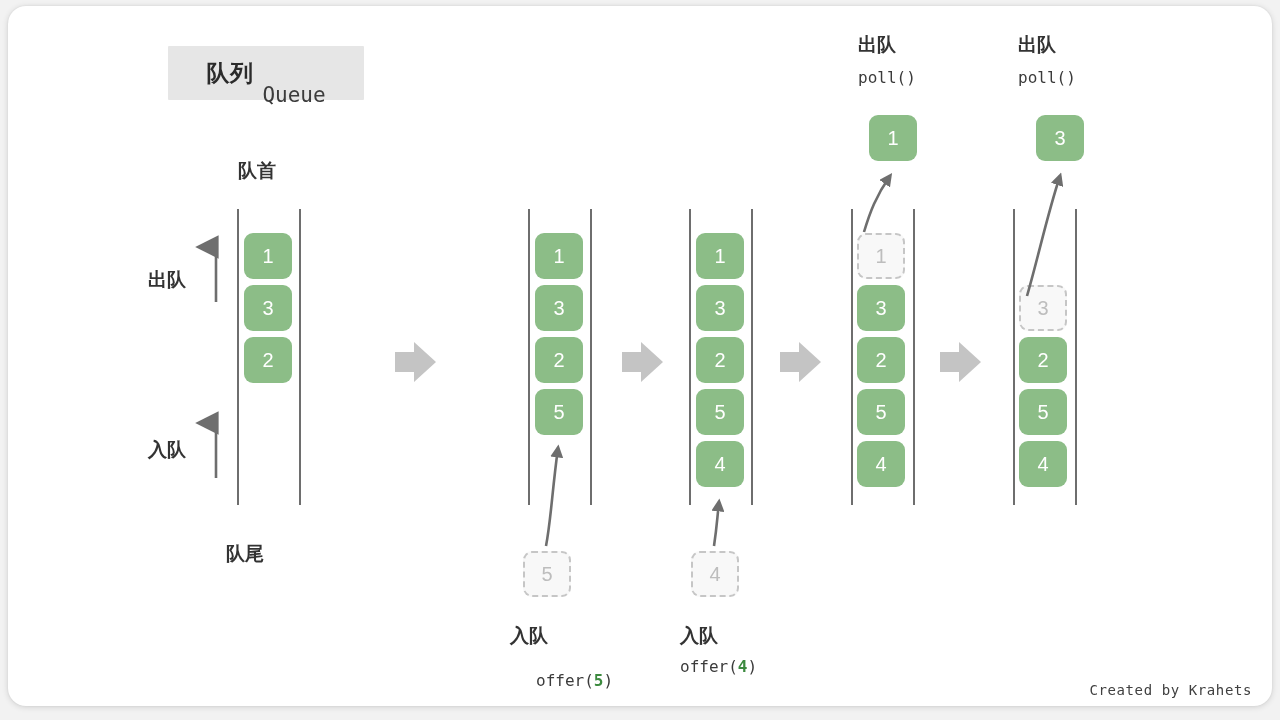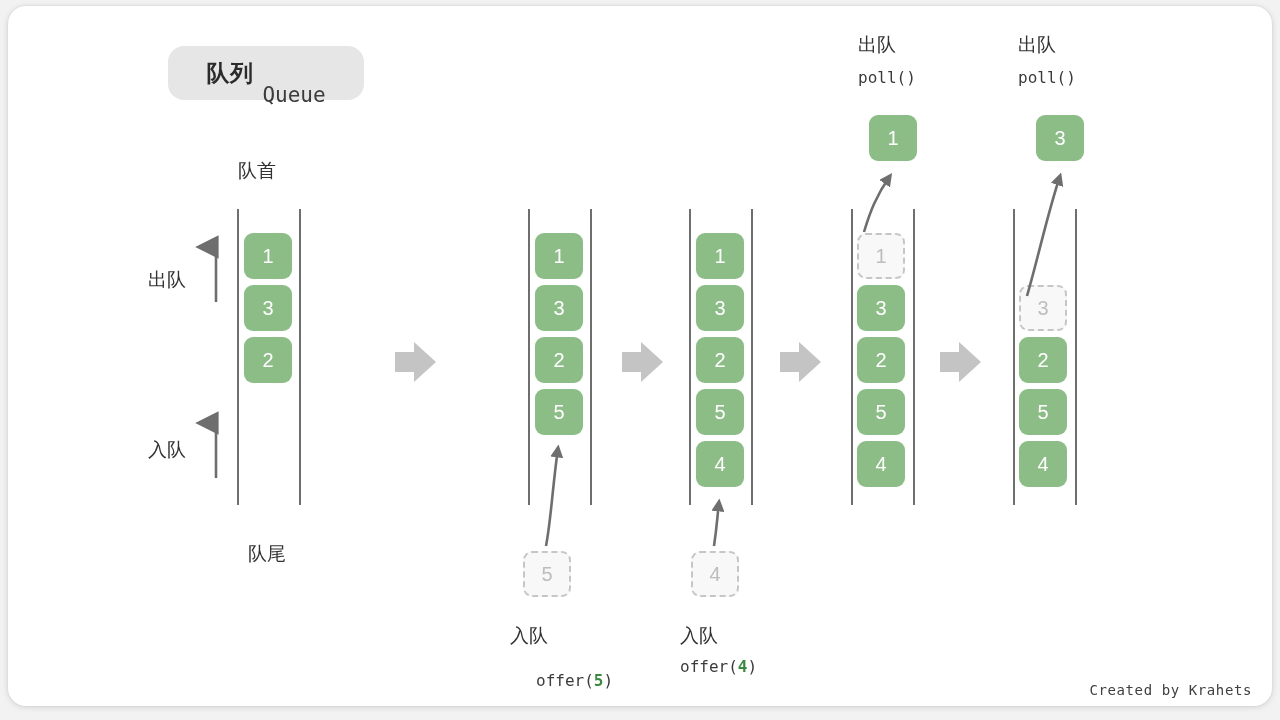--- a/index.html
+++ b/index.html
@@ -31,21 +31,21 @@
   }
 
   
   .title-badge {
     position: absolute;
     left: 168px;
     top: 46px;
     width: 196px;
     height: 54px;
     background: #e6e6e6;
-    border-radius: 16px;
+    border-radius: 1px;
     display: flex;
     align-items: center;
     justify-content: center;
     gap: 9px;
   }
   .title-cn {
     font-size: 23px;
     font-weight: bold;
     color: #2b2b2b;
     letter-spacing: 0.5px;
@@ -54,21 +54,21 @@
     font-family: "DejaVu Sans Mono", "Liberation Mono", monospace;
     font-size: 21px;
     color: #3b3b3b;
     margin-top: 43px;
   }
 
   
   .cn-label {
     position: absolute;
     font-size: 19px;
-    font-weight: normal;
+    font-weight: bold;
     color: #333333;
     white-space: nowrap;
     text-align: right;
   }
   .mono-label {
     position: absolute;
     font-family: "DejaVu Sans Mono", "Liberation Mono", monospace;
     font-size: 16px;
     color: #3b3b3b;
     white-space: nowrap;
@@ -131,21 +131,21 @@
 
 <div id="canvas">
   <div class="card"></div>
 
   <div class="title-badge">
     <span class="title-cn">队列</span>
     <span class="title-en">Queue</span>
   </div>
 
   <div class="cn-label" style="left:238px; top:158px;">队首</div>
-  <div class="cn-label" style="left:248px; top:541px;">队尾</div>
+  <div class="cn-label" style="left:226px; top:541px;">队尾</div>
   <div class="cn-label" style="left:148px; top:267px;">出队</div>
   <div class="cn-label" style="left:148px; top:437px;">入队</div>
 
   <div class="rail" style="left:237px; top:209px; height:296px;"></div>
   <div class="rail" style="left:299px; top:209px; height:296px;"></div>
 
   <div class="node filled" style="left:244px; top:233px;">1</div>
   <div class="node filled" style="left:244px; top:285px;">3</div>
   <div class="node filled" style="left:244px; top:337px;">2</div>
 

